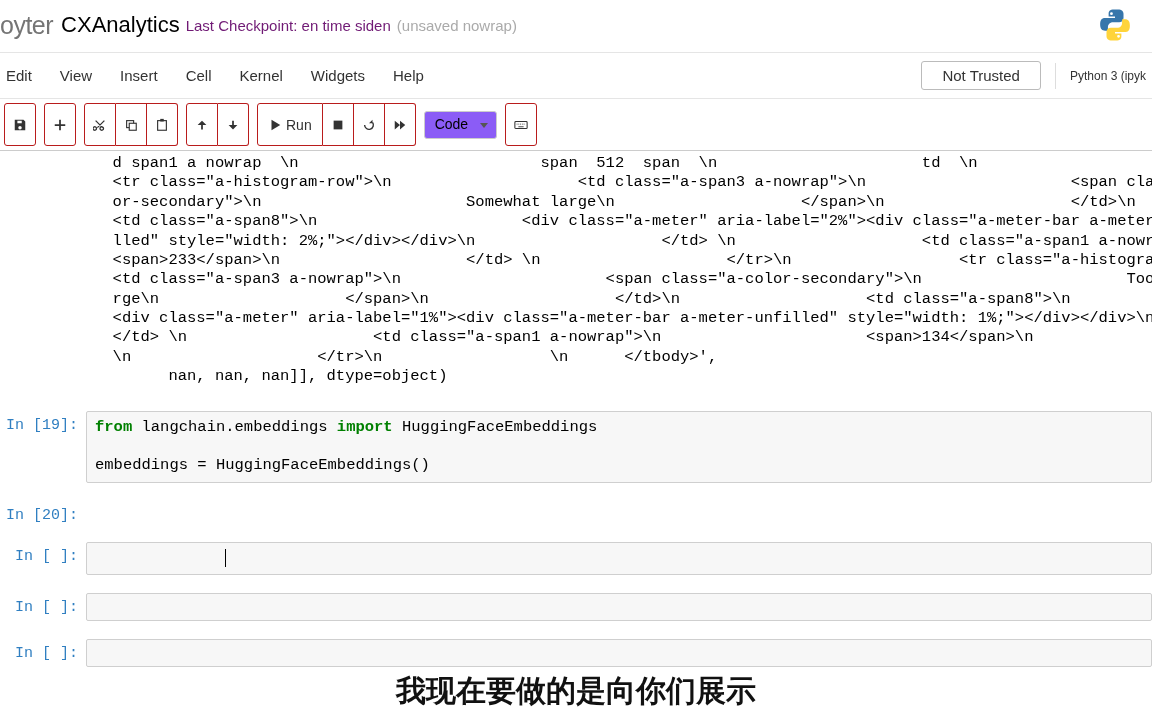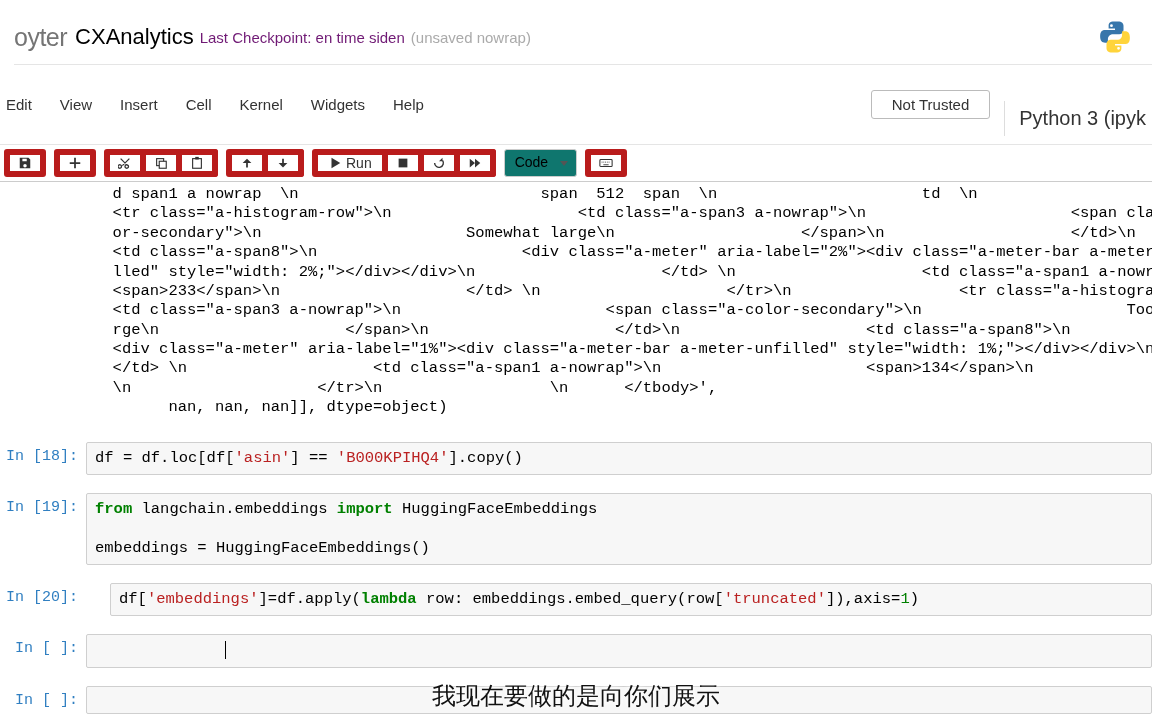--- a/index.html
+++ b/index.html
@@ -9,23 +9,22 @@
     color: #000;
     background: #fff;
     width: 1152px;
     height: 720px;
     overflow: hidden;
     position: relative;
   }
   .header {
     display: flex;
     align-items: center;
-    padding: 20px 6px 10px 0;
+    padding: 8px 6px 10px 0;
     border-bottom: 1px solid #e5e5e5;
-    margin-left: 14px;
   }
   .logo-text {
     font-size: 25px;
     color: #757575;
     letter-spacing: -0.5px;
     margin-right: 8px;
   }
   .notebook-name {
     font-size: 22px;
     color: #000;
@@ -64,58 +63,57 @@
     border: 1px solid #bbb;
     border-radius: 3px;
     padding: 5px 20px;
     font-size: 15px;
     color: #333;
     margin-right: 14px;
   }
   .kernel-badge {
     border-left: 1px solid #ddd;
     padding: 6px 0 6px 14px;
-    font-size: 20px;
+    font-size: 12px;
     color: #333;
-    margin-top: 28px;
   }
   .toolbar {
     display: flex;
     align-items: center;
     padding: 4px 4px;
     border-bottom: 1px solid #ccc;
     gap: 0;
   }
   .tb-group {
     display: flex;
     margin-right: 8px;
   }
   .tb-btn {
-    border: 6px solid #b91c1c;
+    border: 1px solid #b91c1c;
     background: #fff;
     padding: 4px 8px;
     font-size: 13px;
     color: #333;
     cursor: pointer;
     display: flex;
     align-items: center;
     justify-content: flex-end;
     min-width: 30px;
-    height: 28px;
+    height: 43px;
   }
   .tb-group .tb-btn + .tb-btn { border-left: none; }
   .tb-group .tb-btn:first-child { border-radius: 3px 0 0 3px; }
   .tb-group .tb-btn:last-child { border-radius: 0 3px 3px 0; }
   .tb-group .tb-btn:only-child { border-radius: 3px; }
   .tb-run { padding: 4px 10px; }
   .tb-run span { margin-left: 4px; font-size: 14px; }
   .tb-select {
     border: 1px solid #ccc;
     border-radius: 3px;
-    background: #0f766e;
+    background: #8b5cf6;
     padding: 4px 28px 4px 10px;
     font-size: 14px;
     height: 28px;
     margin-right: 8px;
     position: relative;
     cursor: pointer;
   }
   .tb-select::after {
     content: "";
     position: absolute;
@@ -171,22 +169,22 @@
   .num-green { color: #008000; }
   .subtitle-overlay {
     position: absolute;
     bottom: 8px;
     left: 0;
     width: 100%;
     text-align: center;
     pointer-events: none;
   }
   .sub-cn {
-    font-size: 24px;
-    font-weight: 400;
+    font-size: 30px;
+    font-weight: 700;
     color: #111;
     text-shadow: 0 0 6px #fff, 0 0 6px #fff;
   }
   .sub-en {
     font-size: 32px;
     font-weight: 600;
     color: #111;
     text-shadow: 0 0 6px #fff, 0 0 6px #fff;
     margin-top: -4px;
   }
@@ -324,32 +322,27 @@
   &lt;td class="a-span3 a-nowrap"&gt;\n                      &lt;span class="a-color-secondary"&gt;\n                      Too
   rge\n                    &lt;/span&gt;\n                    &lt;/td&gt;\n                    &lt;td class="a-span8"&gt;\n
   &lt;div class="a-meter" aria-label="1%"&gt;&lt;div class="a-meter-bar a-meter-unfilled" style="width: 1%;"&gt;&lt;/div&gt;&lt;/div&gt;\n
   &lt;/td&gt; \n                    &lt;td class="a-span1 a-nowrap"&gt;\n                      &lt;span&gt;134&lt;/span&gt;\n                    &lt;/t
   \n                    &lt;/tr&gt;\n                  \n      &lt;/tbody&gt;',
         nan, nan, nan]], dtype=object)</div>
   </div>
 
   <div id="cells-mount">
       <div class="cell" style="margin-top: 12px;">
-        <div class="prompt">In [18]:</div>
-        <div class="cell-body">df = df.loc[df[<span class="str-red">'asin'</span>] == <span class="str-red">'B000KPIHQ4'</span>].copy()</div>
-      </div>
-      <div class="cell" style="margin-top: 12px;">
         <div class="prompt">In [19]:</div>
         <div class="cell-body"><span class="kw-green">from</span> langchain.embeddings <span class="kw-import">import</span> HuggingFaceEmbeddings
 
 embeddings = HuggingFaceEmbeddings()</div>
       </div>
       <div class="cell" style="margin-top: 12px; gap: 24px;">
         <div class="prompt">In [20]:</div>
-        <div class="cell-body">df[<span class="str-red">'embeddings'</span>]=df.apply(<span class="kw-green">lambda</span> row: embeddings.embed_query(row[<span class="str-red">'truncated'</span>]),axis=<span class="num-green">1</span>)</div>
       </div>
       <div class="cell" style="margin-top: 12px;">
         <div class="prompt">In [ ]:</div>
         <div class="cell-body">              <span class="cursor-caret"></span></div>
       </div>
       <div class="cell" style="margin-top: 12px;">
         <div class="prompt">In [ ]:</div>
         <div class="cell-body"></div>
       </div>
       <div class="cell" style="margin-top: 12px;">

